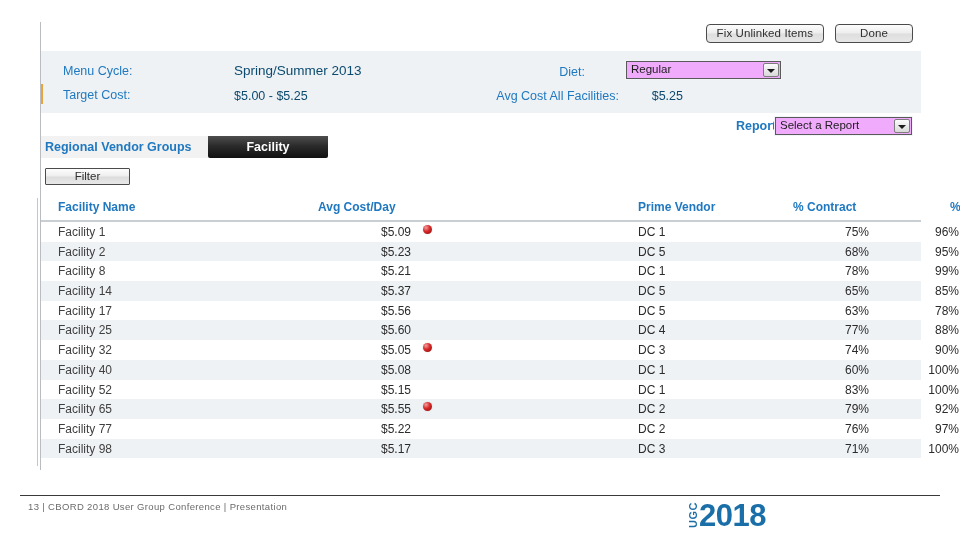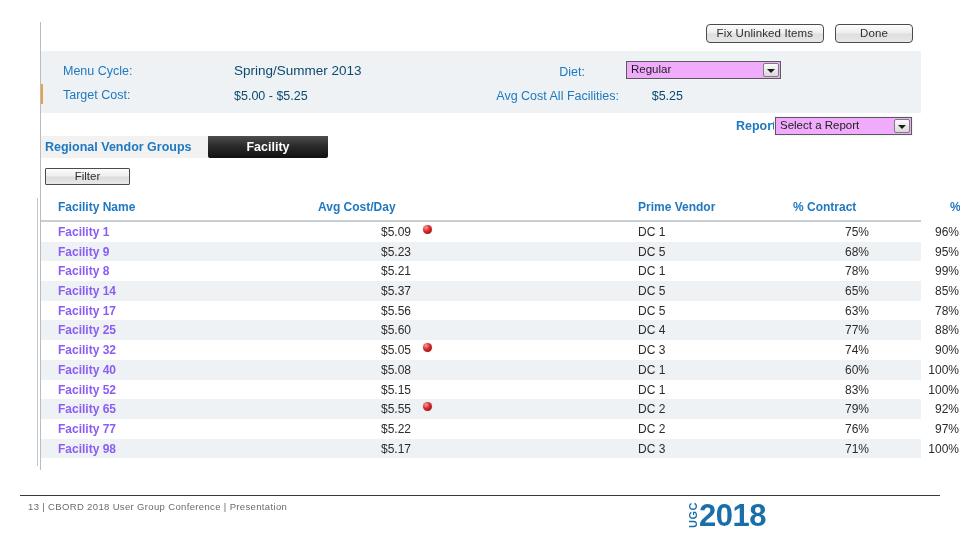--- a/index.html
+++ b/index.html
@@ -246,22 +246,22 @@
   .row.odd { background: #ffffff; }
   .row.even { background: #eef2f5; }
   .row .td {
     position: absolute;
     top: 3px;
     font-size: 12px;
     color: #2b2b2b;
     white-space: nowrap;
   }
   .row .td.name {
-    color: #8b5cf6;
-    font-weight: bold;
+    color: #404040;
+    font-weight: normal;
   }
 
   
   .c-name   { left: 17px; }
   .c-cost   { left: 280px; width: 90px; text-align: right; }
   .c-flag   { left: 382px; width: 16px; }
   .c-vendor { left: 597px; }
   .c-contract { left: 740px; width: 88px; text-align: right; }
   .c-og     { left: 838px; width: 80px; text-align: right; }
 
@@ -397,21 +397,21 @@
             <span class="td c-name name">Facility 1</span>
             <span class="td c-cost">$5.09</span>
             <span class="td c-vendor">DC 1</span>
             <span class="td c-contract">75%</span>
             <span class="td c-og">96%</span>
             <span class="td c-flag">
               <span class="dot"></span>
             </span>
           </div>
           <div class="row even">
-            <span class="td c-name name">Facility 9</span>
+            <span class="td c-name name">Facility 2</span>
             <span class="td c-cost">$5.23</span>
             <span class="td c-vendor">DC 5</span>
             <span class="td c-contract">68%</span>
             <span class="td c-og">95%</span>
             <span class="td c-flag">
               <span class="dot hidden"></span>
             </span>
           </div>
           <div class="row odd">
             <span class="td c-name name">Facility 8</span>

